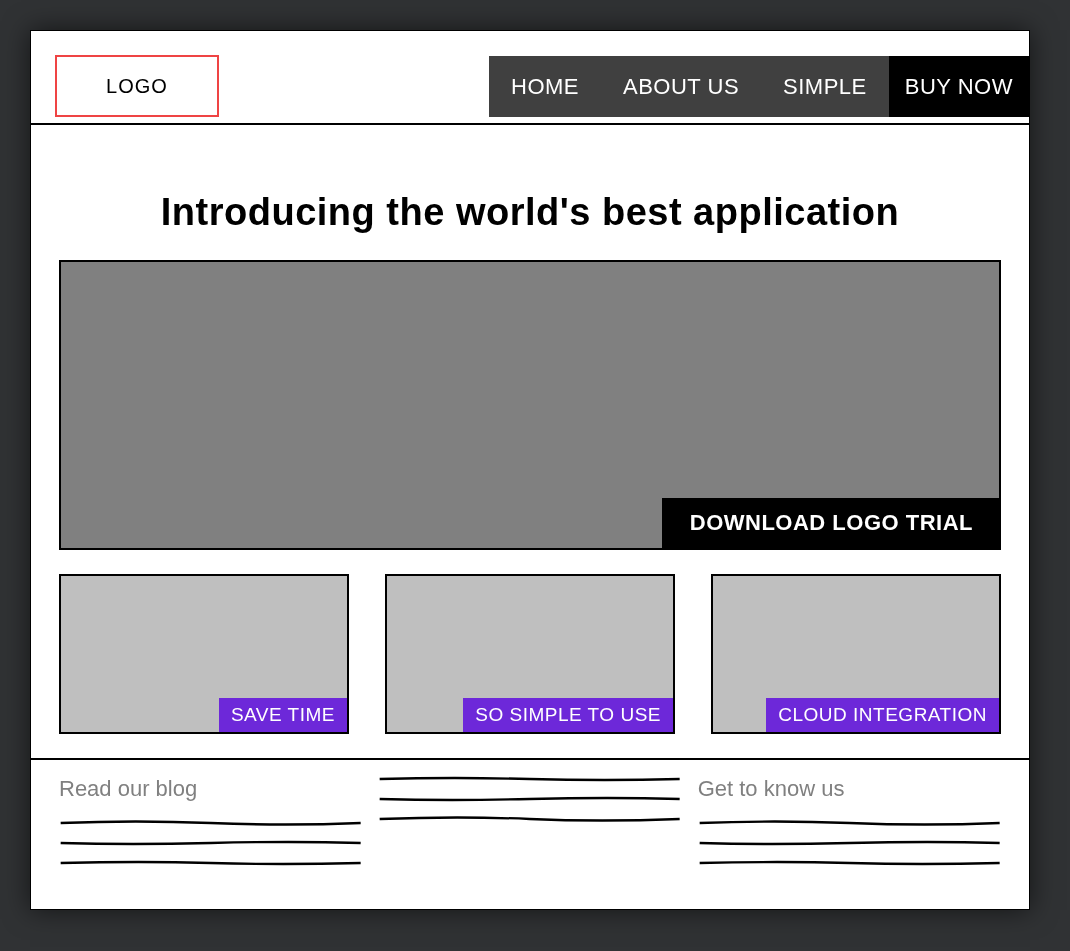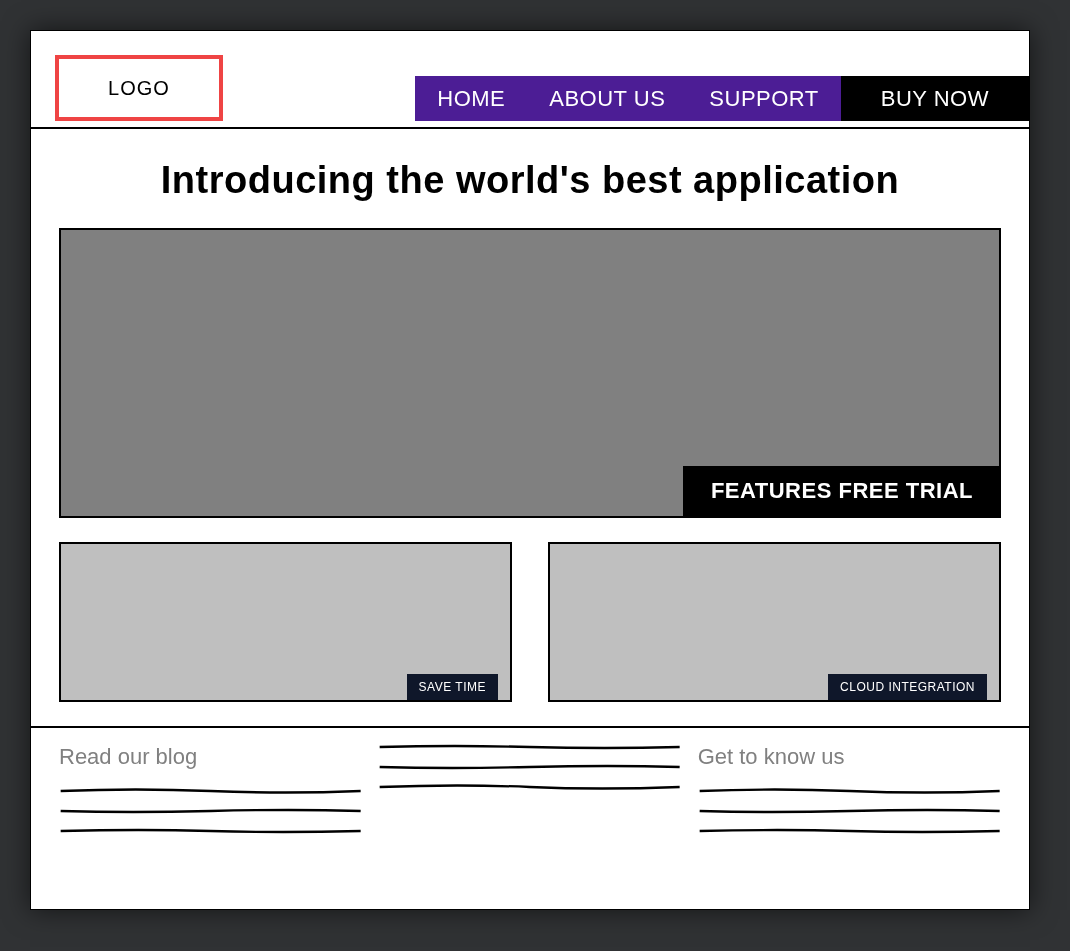--- a/index.html
+++ b/index.html
@@ -21,49 +21,49 @@
   }
   
   .header{
     display:flex;
     align-items:flex-end;
     padding:24px 0 0 0;
   }
   .logo{
     margin-left:24px;
     width:160px;height:58px;
-    border:4px solid #ef4444;
+    border:2px solid #ef4444;
     display:flex;align-items:center;justify-content:center;
     font-size:20px;letter-spacing:1px;text-align:center;
   }
   .nav{
     margin-left:auto;
     display:flex;
-    height:45px;
-    background:#4c1d95;
+    height:61px;
+    background:#404040;
   }
   .nav-item{
     padding:0 22px;
     display:flex;align-items:center;
     color:#fff;font-size:22px;letter-spacing:.5px;
     white-space:nowrap;
   }
   .nav-cta{
     background:#000;color:#fff;
-    padding:0 40px;
+    padding:0 16px;
     display:flex;align-items:center;
     font-size:22px;letter-spacing:.5px;
   }
   .divider{
     border-top:2px solid #000;width:100%;margin-top:6px;
   }
   
   .hero{
     padding:0 28px;
-    display:flex;flex-direction:column;align-items:center;
+    display:flex;flex-direction:column;align-items:center;margin-top:36px;
   }
   .headline{
     font-size:38px;font-weight:bold;
     margin:30px 0 26px 0;
     letter-spacing:.5px;
   }
   .hero-image{
     width:100%;height:290px;
     background:#808080;
     border:2px solid #000;box-sizing:border-box;
@@ -82,23 +82,23 @@
     display:flex;gap:36px;
     padding:24px 28px 0 28px;
   }
   .feature{
     flex:1;height:160px;
     background:#bfbfbf;
     border:2px solid #000;box-sizing:border-box;
     position:relative;
   }
   .feature-caption{
-    position:absolute;right:12px;bottom:0;
-    background:#0f172a;color:#fff;
-    padding:6px 12px;font-size:12px;letter-spacing:.5px;
+    position:absolute;right:0;bottom:0;
+    background:#6d28d9;color:#fff;
+    padding:6px 12px;font-size:19px;letter-spacing:.5px;
   }
   .divider2{
     border-top:2px solid #000;width:100%;margin-top:24px;
   }
   
   .footer{
     display:flex;gap:16px;
     padding:16px 28px 0 28px;
   }
   .footer-col{flex:1;}
@@ -111,38 +111,41 @@
 </head>
 <body>
 
 <div class="page">
 
   <div class="header">
     <div class="logo">LOGO</div>
     <div class="nav">
       <div class="nav-item">HOME</div>
       <div class="nav-item">ABOUT US</div>
-      <div class="nav-item">SUPPORT</div>
+      <div class="nav-item">SIMPLE</div>
       <div class="nav-cta">BUY NOW</div>
     </div>
   </div>
   <div class="divider"></div>
 
   <div class="hero">
     <div class="headline">Introducing the world's best application</div>
     <div class="hero-image">
       <div class="cta-box">
-        <div class="cta-title">FEATURES FREE TRIAL</div>
+        <div class="cta-title">DOWNLOAD LOGO TRIAL</div>
       </div>
     </div>
   </div>
 
   <div class="features">
     <div class="feature">
       <div class="feature-caption">SAVE TIME</div>
+    </div>
+    <div class="feature">
+      <div class="feature-caption">SO SIMPLE TO USE</div>
     </div>
     <div class="feature">
       <div class="feature-caption">CLOUD INTEGRATION</div>
     </div>
   </div>
 
   <div class="divider2"></div>
 
   <div class="footer">
     <div class="footer-col">

